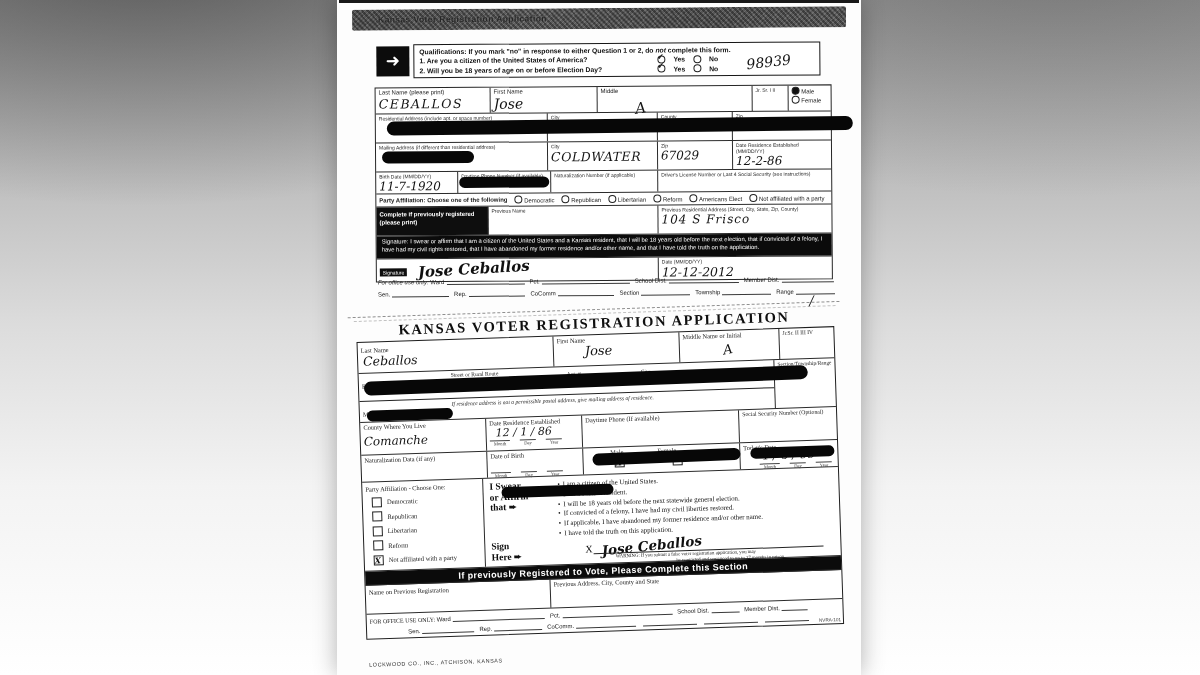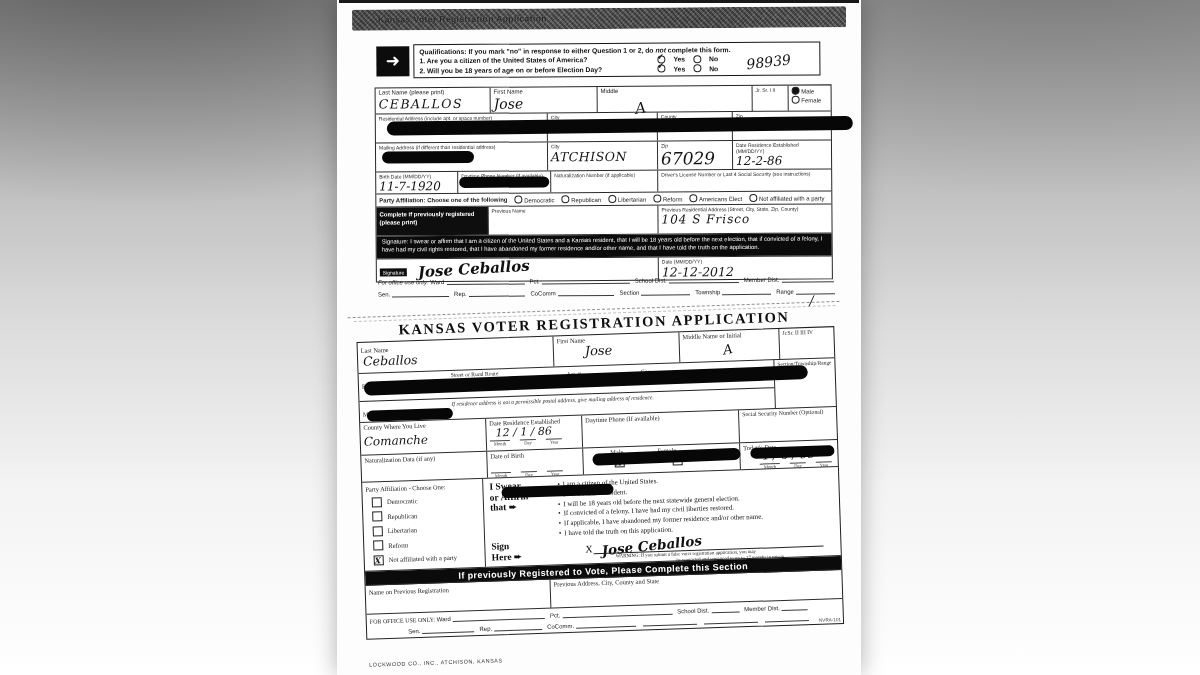--- a/index.html
+++ b/index.html
@@ -154,25 +154,25 @@
             <div class="lbl-xs">Zip</div>
           </div>
         </div>
 
         <div class="r" style="height:28px">
           <div class="c" style="width:172px">
             <div class="lbl-xs">Mailing Address (if different than residential address)</div>
           </div>
           <div class="c" style="width:110px">
             <div class="lbl-xs">City</div>
-            <div class="hw" style="font-size:12.5px;letter-spacing:0.5px">ATCHISON</div>
+            <div class="hw" style="font-size:12.5px;letter-spacing:0.5px">COLDWATER</div>
           </div>
           <div class="c" style="width:75px">
             <div class="lbl-xs">Zip</div>
-            <div class="hw" style="font-size:17px">67029</div>
+            <div class="hw" style="font-size:12px">67029</div>
           </div>
           <div class="c nb" style="flex:1">
             <div class="lbl-xs">Date Residence Established (MM/DD/YY)</div>
             <div class="hw" style="font-size:12px">12-2-86</div>
           </div>
         </div>
 
         <div class="r" style="height:21px">
           <div class="c" style="width:82px">
             <div class="lbl-xs">Birth Date (MM/DD/YY)</div>

